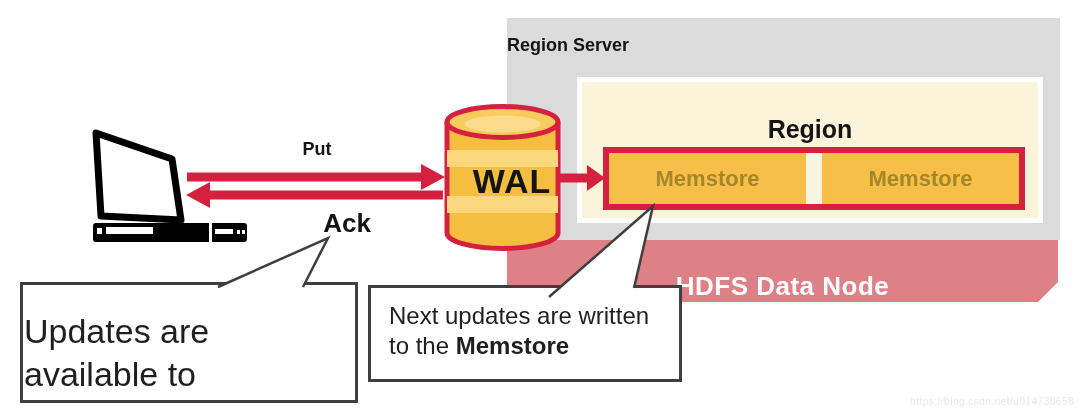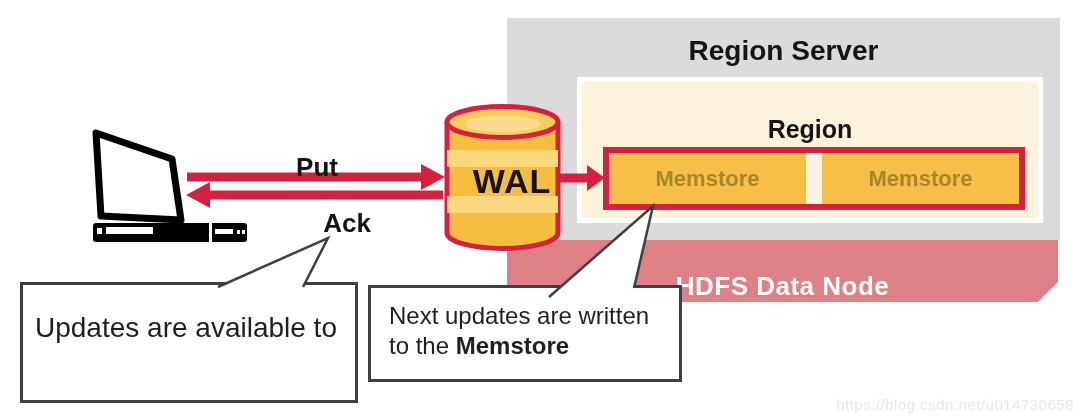--- a/index.html
+++ b/index.html
@@ -2,45 +2,45 @@
 <html><head>
 <meta charset="utf-8">
 <style>
   html,body{margin:0;padding:0;background:#fff;}
   .canvas{
     position:relative;width:1080px;height:420px;background:#ffffff;overflow:hidden;
     font-family:"Liberation Sans", sans-serif;
   }
   
   .server-box{position:absolute;left:507px;top:18px;width:553px;height:222px;background:#DBDBDB;z-index:1;}
-  .server-title{margin-top:17px;text-align:center;font-size:28px;font-weight:bold;color:#141414;}
+  .server-title{margin-top:17px;font-size:18px;font-weight:bold;color:#141414;}
   .region-box{position:absolute;left:577px;top:77px;width:466px;height:146px;background:#FCF3DB;border:5px solid #ffffff;box-sizing:border-box;z-index:2;}
   .region-title{margin-top:33px;text-align:center;font-size:25px;font-weight:bold;color:#141414;}
   .memstore-wrap{position:absolute;left:603px;top:147px;width:422px;height:63px;box-sizing:border-box;border:6px solid #D6203F;background:#F8F3E2;display:flex;gap:16px;z-index:3;}
   .memstore-cell{flex:1;background:#F7BF47;display:flex;align-items:center;justify-content:center;}
   .memstore-label{font-size:22px;font-weight:bold;color:#A5872B;}
   .hdfs-band{
     position:absolute;left:507px;top:240px;width:551px;height:62px;background:#DD8186;z-index:1;
     clip-path:polygon(0 0,100% 0,100% calc(100% - 20px),calc(100% - 20px) 100%,0 100%);
     display:flex;align-items:flex-end;justify-content:center;
   }
   .hdfs-label{font-size:26px;font-weight:bold;color:#ffffff;letter-spacing:.5px;}
   
   .flabel{position:absolute;z-index:8;font-weight:bold;color:#141414;text-align:center;}
-  .put-label{left:277px;top:139px;width:80px;font-size:26px;margin-top:13px;}
+  .put-label{left:277px;top:139px;width:80px;font-size:18px;}
   .ack-label{left:305px;top:208px;width:84px;font-size:26px;}
   .wal-label{left:456px;top:162px;width:112px;font-size:34px;letter-spacing:1px;}
   
   .callout{position:absolute;background:#ffffff;border:3px solid #3F3F3F;box-sizing:border-box;color:#1f1f1f;z-index:3;}
-  .callout-1{left:20px;top:282px;width:338px;height:121px;padding:25px 14px 0 12px;font-size:28px;line-height:1.26;}
+  .callout-1{left:20px;top:282px;width:338px;height:121px;padding:25px 14px 0 1px;font-size:34px;line-height:1.26;}
   .callout-2{left:368px;top:285px;width:314px;height:97px;padding:13px 10px 14px 18px;font-size:24px;line-height:1.27;}
   
   .shapes{position:absolute;left:0;top:0;z-index:5;pointer-events:none;}
   
-  .watermark{position:absolute;right:6px;top:396px;z-index:6;font-size:15px;color:#E6E8EB;letter-spacing:.5px;}
+  .watermark{position:absolute;right:6px;top:396px;z-index:6;font-size:10px;color:#E6E8EB;letter-spacing:.5px;}
 </style>
 </head>
 <body>
 
 <div class="canvas">
 
   <div class="server-box">
     <div class="server-title">Region Server</div>
   </div>
 

